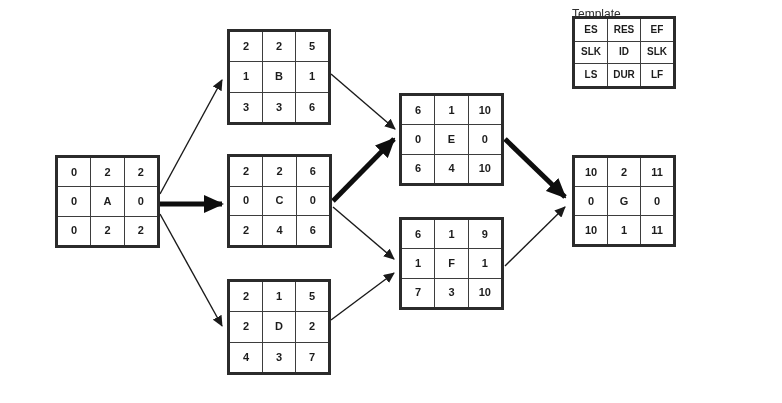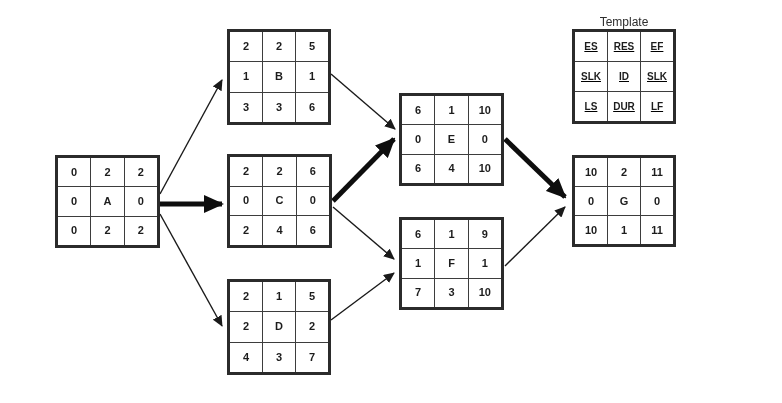--- a/index.html
+++ b/index.html
@@ -45,35 +45,33 @@
   }
   .node.template .cell {
     font-size: 10px;
     letter-spacing: 0px;
   }
   .tpl-title {
     position: absolute;
     left: 572px;
     top: 7px;
     width: 104px;
-    text-align: center;
     font-size: 12px;
     font-weight: 500;
     color: #2e2e2e;
-    margin-top: 8px;
   }
   
   .node-a { left: 55px;  top: 155px; width: 105px; height: 93px; }
   .node-b { left: 227px; top: 29px;  width: 104px; height: 96px; }
   .node-c { left: 227px; top: 154px; width: 105px; height: 94px; }
   .node-d { left: 227px; top: 279px; width: 104px; height: 96px; }
   .node-e { left: 399px; top: 93px;  width: 105px; height: 93px; }
   .node-f { left: 399px; top: 217px; width: 105px; height: 93px; }
   .node-g { left: 572px; top: 155px; width: 104px; height: 92px; }
-  .node-t { left: 572px; top: 29px;  width: 104px; height: 95px; text-decoration: underline; }
+  .node-t { left: 572px; top: 16px;  width: 104px; height: 73px; }
   .edge-thin { stroke: #1a1a1a; stroke-width: 1.4; }
   .edge-bold { stroke: #0e0e0e; stroke-width: 5; }
 </style>
 </head>
 <body>
 
 <div class="canvas">
 
   <svg class="edges-layer" width="782" height="403" viewBox="0 0 782 403" xmlns="http://www.w3.org/2000/svg">
     <defs>

